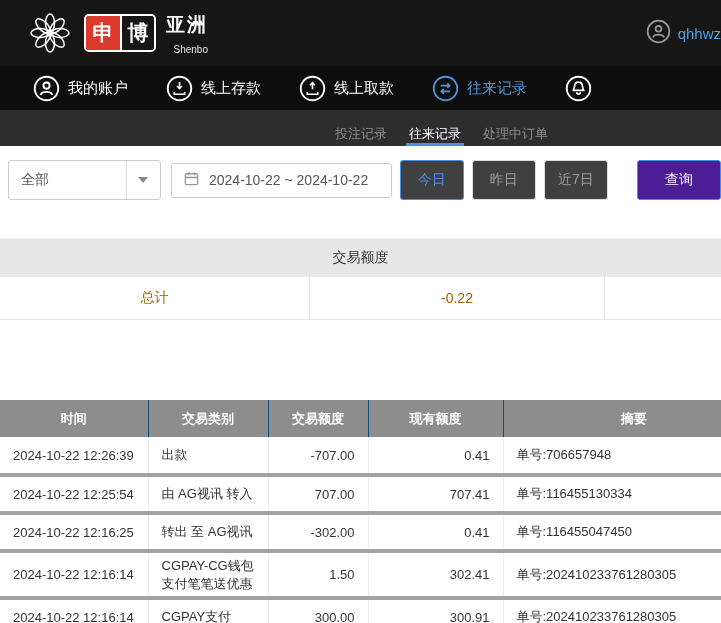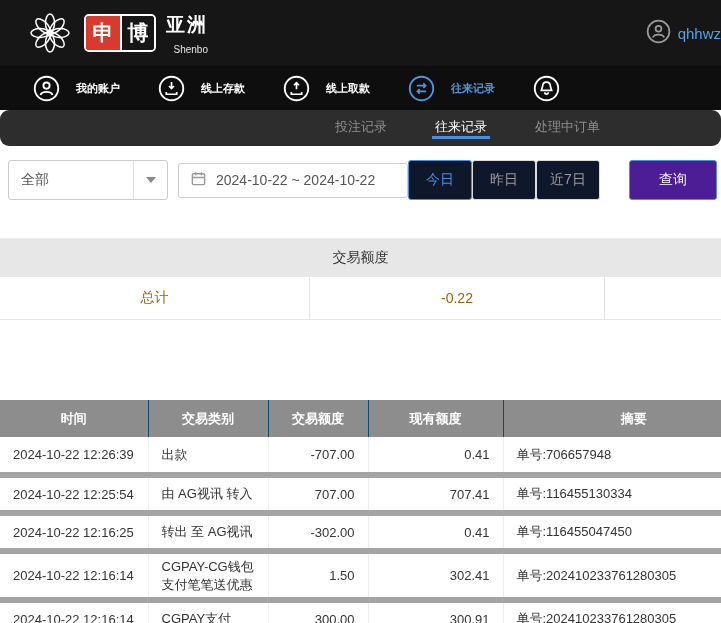--- a/index.html
+++ b/index.html
@@ -14,52 +14,52 @@
   .brand-box .b1 { background:#d93a2b; display:flex; align-items:center; justify-content:center; width:34px; }
   .brand-box .b2 { display:flex; align-items:center; justify-content:center; width:34px; border-left:2px solid #fff; background:#161616; }
   .brand-right { display:flex; flex-direction:column; color:#fff; }
   .region { font-size:19px; font-weight:bold; letter-spacing:2px; }
   .sub { font-size:10px; color:#e5e5e5; align-self:flex-end; margin-top:6px; }
   .userbox { display:flex; align-items:center; gap:7px; padding-right:0; }
   .user-name { color:#4fa3e3; font-size:15px; white-space:nowrap; }
 
   
   .mainnav { height:44px; background:#0e0e0e; display:flex; align-items:center; padding-left:14px; }
-  .nav-item { display:flex; align-items:center; gap:16px; color:#fff; font-size:11px; font-weight:bold; padding:0 19px; cursor:pointer; white-space:nowrap; height:100%; }
+  .nav-item { display:flex; align-items:center; gap:8px; color:#fff; font-size:15px; font-weight:normal; padding:0 19px; cursor:pointer; white-space:nowrap; height:100%; }
   .nav-item.active { color:#4e96d9; }
   .nav-icon { width:27px; height:27px; flex:0 0 auto; }
 
   
-  .subtabs { height:36px; background:#2d2d2d; display:flex; align-items:center; padding-left:332px; gap:42px;border-radius:9px; }
+  .subtabs { height:36px; background:#2d2d2d; display:flex; align-items:flex-end; padding-left:332px; gap:16px; }
   .subtab { display:flex; align-items:center; color:#8f8f8f; font-size:13px; padding:0 3px; border-bottom:3px solid transparent; cursor:pointer; white-space:nowrap; }
   .subtab.active { color:#fff; border-bottom-color:#4a90e2; }
 
   
   .filters { display:flex; align-items:center; margin:14px 0 0 8px; height:40px; }
   .select { width:160px; height:40px; border:1px solid #ccc; border-radius:3px; display:flex; align-items:center; color:#555; font-size:14px; cursor:pointer; background:#fff; }
   .select-label { flex:1; padding-left:12px; }
   .select-caret-zone { width:34px; height:100%; border-left:1px solid #ddd; display:flex; align-items:center; justify-content:center; }
   .caret { width:0; height:0; border-left:5px solid transparent; border-right:5px solid transparent; border-top:6px solid #888; }
   .datebox { width:230px; height:35px; border:1px solid #ccc; border-radius:3px; margin-left:10px; display:flex; align-items:center; gap:9px; padding:0 11px; color:#555; font-size:14px; cursor:pointer; background:#fff; }
-  .btn { min-width:64px; height:40px; border:1px solid #ddd; border-radius:3px; background:#0f172a; color:#9b9b9b; font-size:14px; display:flex; align-items:center; justify-content:center; cursor:pointer; }
+  .btn { min-width:64px; height:40px; border:1px solid #ddd; border-radius:3px; background:#404040; color:#9b9b9b; font-size:14px; margin-left:8px; display:flex; align-items:center; justify-content:center; cursor:pointer; }
   .btn.range-active { border-color:#4a90e2; color:#4a90e2; }
   .btn.primary { background:#4c1d95; color:#fff; border:1px solid #4a90e2; width:88px; margin-left:29px; }
 
   
   .summary { margin-top:38px; border-top:1px solid #eee; }
   .summary-header { height:38px; background:#e7e7e7; display:flex; align-items:center; justify-content:center; font-size:14px; color:#333; }
   .summary-row { display:grid; grid-template-columns:310px 295px 1fr; border-bottom:1px solid #e5e5e5; }
   .summary-cell { height:42px; display:flex; align-items:center; justify-content:center; font-size:14px; color:#a16207; border-right:1px solid #e5e5e5; }
   .summary-cell:last-child { border-right:none; }
 
   
   table.records { margin-top:80px; width:721px; border-collapse:collapse; table-layout:fixed; }
   .records th { background:#8d8d8d; color:#fff; font-size:13px; font-weight:bold; height:37px; border-right:1px solid #0c4a6e; text-align:center; }
   .records th:last-child { border-right:none;padding-left:43px; }
-  .records td { font-size:13px; color:#333; height:38px; border-bottom:6px solid #a3a3a3; border-right:1px solid #ededed; padding:4px 13px; vertical-align:middle; }
+  .records td { font-size:13px; color:#333; height:38px; border-bottom:4px solid #a3a3a3; border-right:1px solid #ededed; padding:4px 13px; vertical-align:middle; }
   .records td:last-child { border-right:none; }
   .records td.c0 { text-align:left; }
   .records td.c1 { text-align:left; line-height:1.35; }
   .records td.c2, .records td.c3 { text-align:right;padding-left:8px; }
   .records td.c4 { text-align:left; }
 </style>
 </head>
 <body>
 
 <div class="page">

